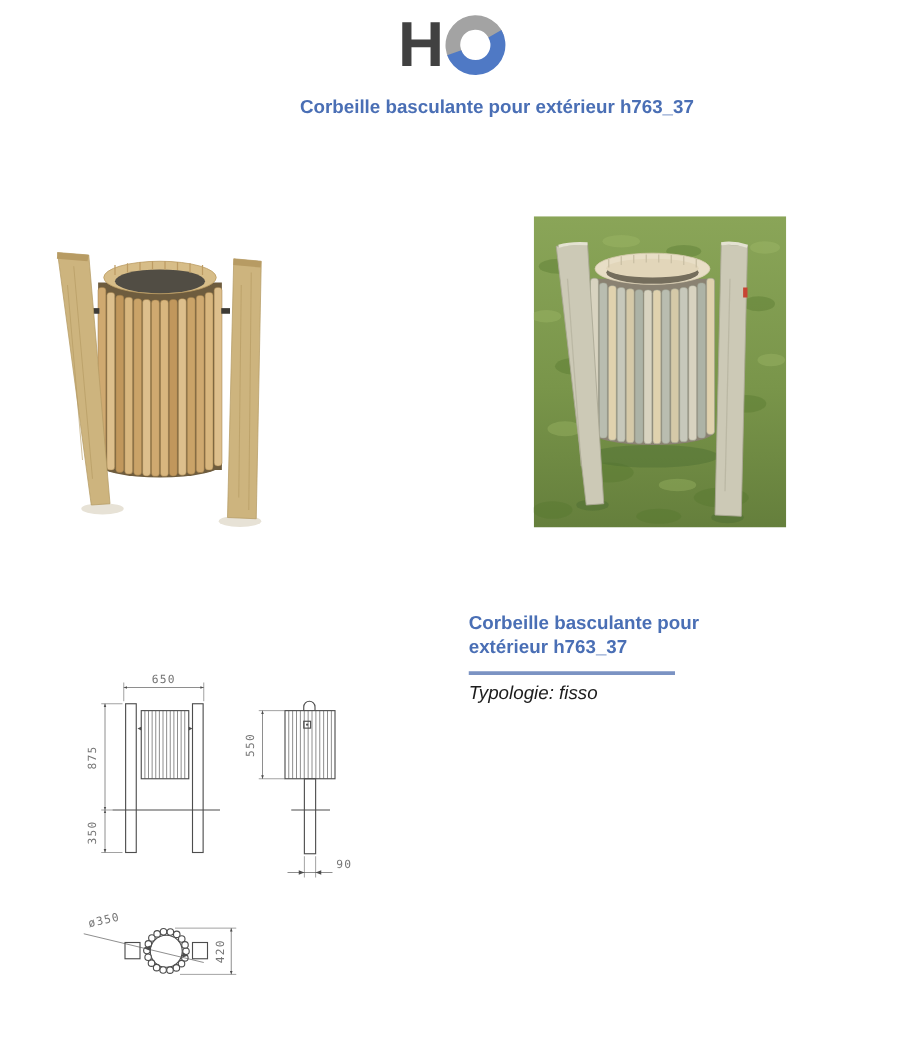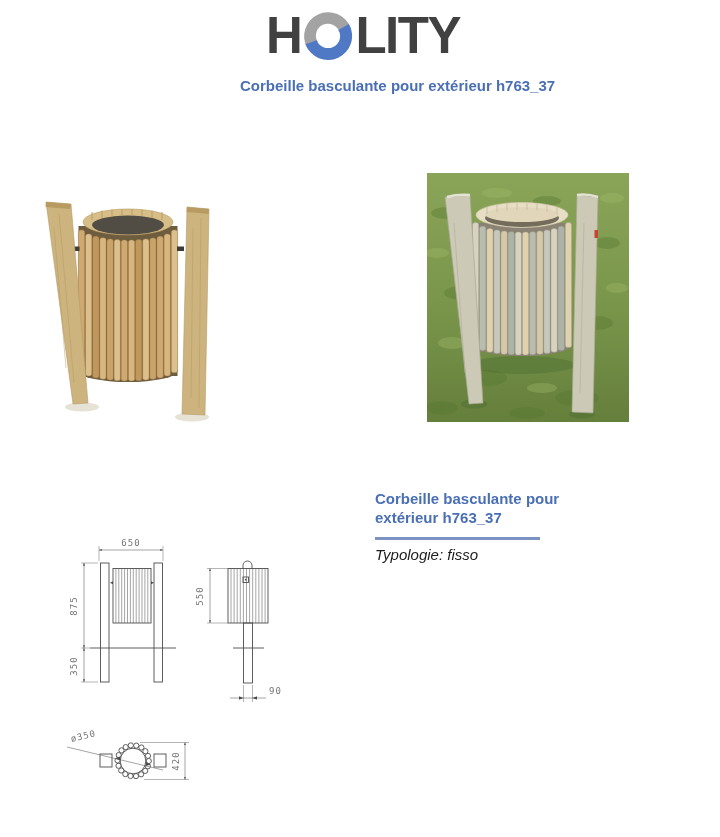--- a/index.html
+++ b/index.html
@@ -45,21 +45,20 @@
 <body>
 
 <div class="page">
 
   <div class="logo">
     <span class="ltr">H</span>
     <svg class="logo-o" viewBox="0 0 52 52" aria-hidden="true">
       <path d="M4.3,38.5 A25,25 0 1 1 49.5,17.45 L37.7,21.7 A12.5,12.5 0 1 0 15.2,32.25 Z" fill="#a3a3a3"></path>
       <path d="M47.65,13.5 A25,25 0 1 1 2.5,34.55 L14.25,30.3 A12.5,12.5 0 1 0 36.8,19.75 Z" fill="#4f79c5"></path>
     </svg>
-    <span class="ltr">LITY</span>
   </div>
 
   <div class="page-title">Corbeille basculante pour extérieur h763_37</div>
 
   <svg class="photo-left" width="225" height="255" viewBox="0 0 225 255">
     <g>
 
       <ellipse cx="52" cy="239" rx="17" ry="4.5" fill="#e7e2d6"></ellipse>
       <ellipse cx="162" cy="249" rx="17" ry="4.5" fill="#e7e2d6"></ellipse>
 

